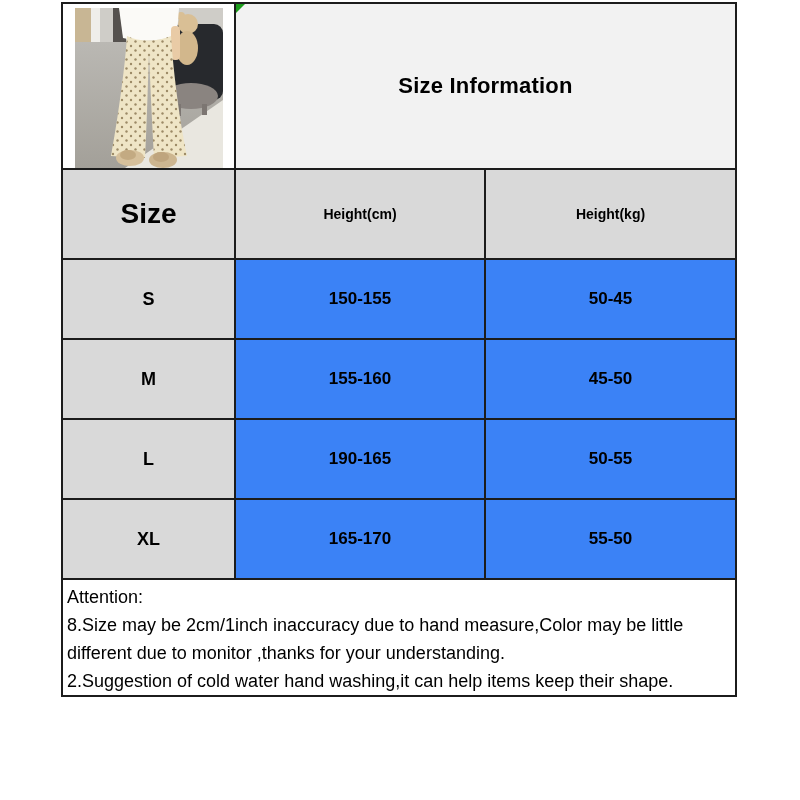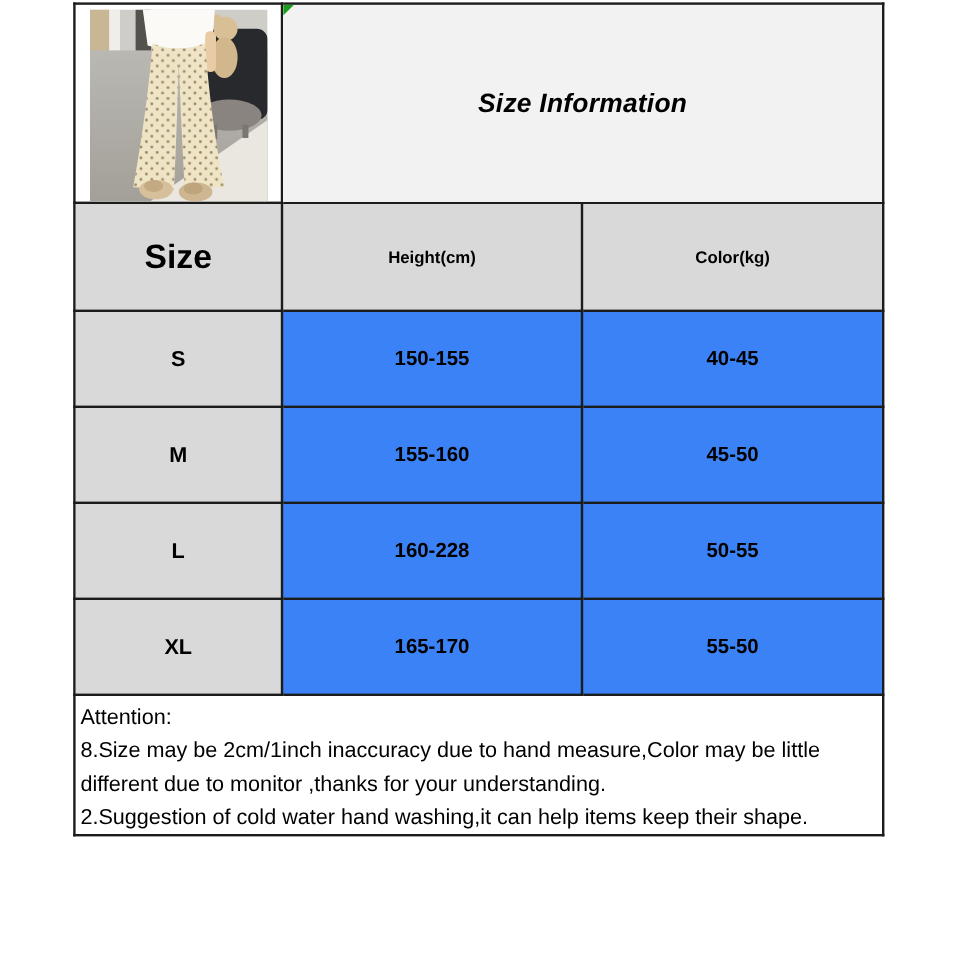--- a/index.html
+++ b/index.html
@@ -20,21 +20,21 @@
   .photo-cell{background:#ffffff;}
   .photo-cell svg{display:block;margin:4px auto 0 auto;}
   .title-cell{
     background:#f2f2f2;position:relative;
     font-weight:bold;font-size:22px;letter-spacing:0.2px;
   }
   .flag{
     position:absolute;top:0;left:0;width:0;height:0;
     border-top:9px solid #1b9c1b;border-right:9px solid transparent;
   }
-  tr.r-top{height:138px;font-style:italic;}
+  tr.r-top{height:138px;}
   tr.r-head{height:90px;}
   tr.r-head th{background:#d9d9d9;font-size:14px;font-weight:bold;}
   tr.r-head th.size-head{font-size:28px;}
   tr.r-data{height:80px;}
   tr.r-data td{background:#3b82f6;font-weight:bold;font-size:17px;}
   tr.r-data td.size-label{background:#d9d9d9;font-size:18px;}
   tr.r-note{height:112px;margin-top:16px;}
   .note-cell{
     background:#ffffff;text-align:left;vertical-align:top;
     font-size:18px;line-height:28px;font-weight:normal;
@@ -101,36 +101,36 @@
       </td>
       <td class="title-cell" colspan="2">
         <span class="flag"></span>
         <span>Size Information</span>
       </td>
     </tr>
 
     <tr class="r-head">
       <th class="size-head">Size</th>
       <th>Height(cm)</th>
-      <th>Color(kg)</th>
+      <th>Height(kg)</th>
     </tr>
 
     <tr class="r-data">
       <td class="size-label">S</td>
       <td>150-155</td>
-      <td>40-45</td>
+      <td>50-45</td>
     </tr>
     <tr class="r-data">
       <td class="size-label">M</td>
       <td>155-160</td>
       <td>45-50</td>
     </tr>
     <tr class="r-data">
       <td class="size-label">L</td>
-      <td>160-228</td>
+      <td>190-165</td>
       <td>50-55</td>
     </tr>
     <tr class="r-data">
       <td class="size-label">XL</td>
       <td>165-170</td>
       <td>55-50</td>
     </tr>
 
     <tr class="r-note">
       <td class="note-cell" colspan="3">

